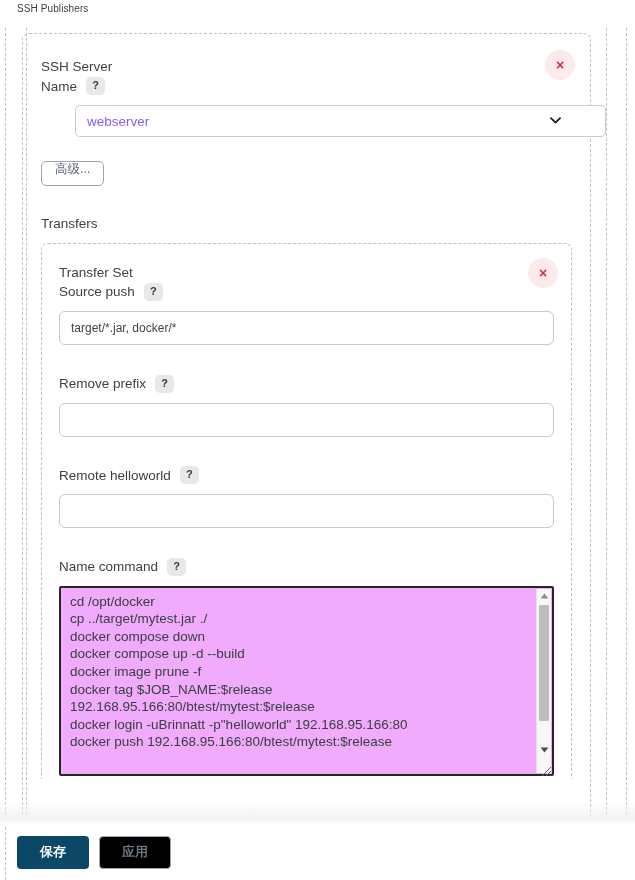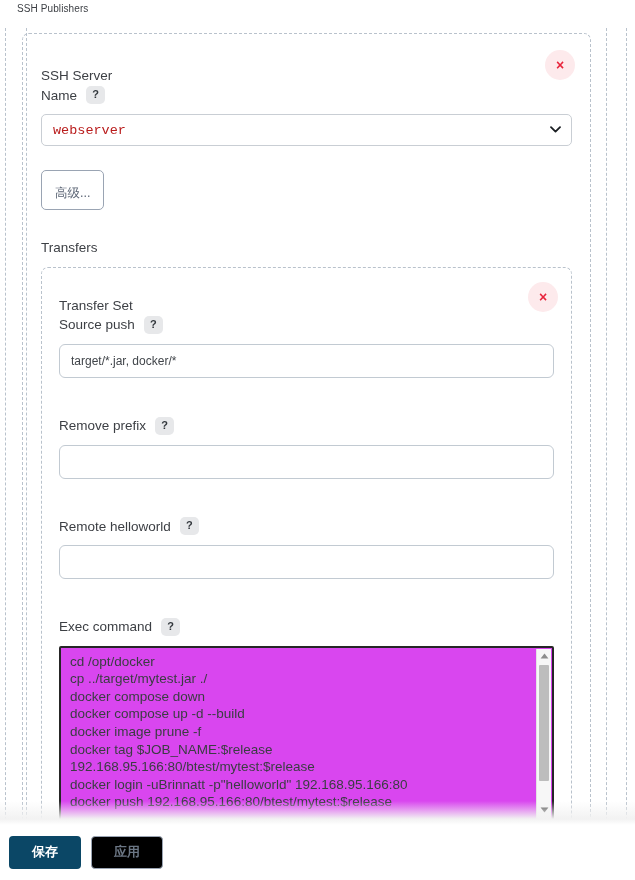--- a/index.html
+++ b/index.html
@@ -82,21 +82,21 @@
     font-family: "Liberation Sans", sans-serif;
   }
   .ssh-close { right: 15px; top: 16px; }
   .ts-close  { right: 13px; top: 14px; }
 
   
   .field-label {
     font-size: 13.5px;
     color: #3c3f44;
     line-height: 1.45;
-    margin: 12px 0 9px 0;
+    margin: 3px 0 9px 0;
     display: block;
   }
   .label-row {
     display: flex;
     align-items: center;
     gap: 9px;
   }
   .help-icon {
     display: inline-flex;
     align-items: center;
@@ -116,42 +116,43 @@
   
   .sel-wrap {
     position: relative;
     margin-bottom: 24px;
   }
   select.form-select {
     width: 100%;
     height: 32px;
     padding: 0 30px 0 11px;
     font-size: 13.5px;
-    font-family: Liberation Mono, monospace;
-    color: #b91c1c;
+    font-family: Liberation Sans, sans-serif;
+    color: #8b5cf6;
     background: #ffffff;
     border: 1px solid #c9ced4;
     border-radius: 5px;
     box-sizing: border-box;
     -webkit-appearance: none;
     appearance: none;
     outline: none;
+    margin-left: 34px;
   }
   .sel-chevron {
     position: absolute;
     right: 11px;
     top: 12px;
     pointer-events: none;
     width: 11px;
     height: 7px;
   }
 
   .btn-advanced {
     display: inline-block;
-    padding: 16px 13px 8px 13px;
+    padding: 1px 13px 8px 13px;
     font-size: 12.5px;
     font-family: "Liberation Sans", sans-serif;
     color: #5a6474;
     background: #ffffff;
     border: 1.3px solid #9aa4b3;
     border-radius: 5px;
     cursor: pointer;
     line-height: 1.1;
   }
 
@@ -193,21 +194,21 @@
   }
   textarea.code-area {
     width: 100%;
     height: 190px;
     box-sizing: border-box;
     padding: 5px 22px 5px 9px;
     font-family: "Liberation Sans", sans-serif;
     font-size: 13.5px;
     line-height: 17.6px;
     color: #3a3d42;
-    background: #d946ef;
+    background: #f0abfc;
     border: 2px solid #262626;
     border-radius: 2px;
     outline: none;
     resize: none;
     overflow: hidden;
     white-space: pre;
   }
   
   .fake-sb {
     position: absolute;
@@ -255,21 +256,21 @@
     position: absolute;
     left: 0;
     right: 0;
     bottom: 55px;
     height: 24px;
     background: linear-gradient(to bottom, rgba(255,255,255,0) 0%, #f2f2f2 75%, #ffffff 100%);
     pointer-events: none;
   }
   .footer {
     position: absolute;
-    left: 0;
+    left: 8px;
     right: 0;
     bottom: 0;
     height: 55px;
     background: #ffffff;
     display: flex;
     align-items: center;
     padding-left: 9px;
     gap: 10px;
   }
   .btn-save {
@@ -356,21 +357,21 @@
     <input class="form-text" type="text" value="" style="">
 
     <div class="field-label label-row">
       <span>Remote helloworld</span>
       <span class="help-icon">?</span>
     </div>
 
     <input class="form-text" type="text" value="" style="">
 
     <div class="field-label label-row">
-      <span>Exec command</span>
+      <span>Name command</span>
       <span class="help-icon">?</span>
     </div>
 
     <div class="ta-wrap">
       <textarea class="code-area" spellcheck="false" style="">cd /opt/docker
 cp ../target/mytest.jar ./
 docker compose down
 docker compose up -d --build
 docker image prune -f
 docker tag $JOB_NAME:$release

